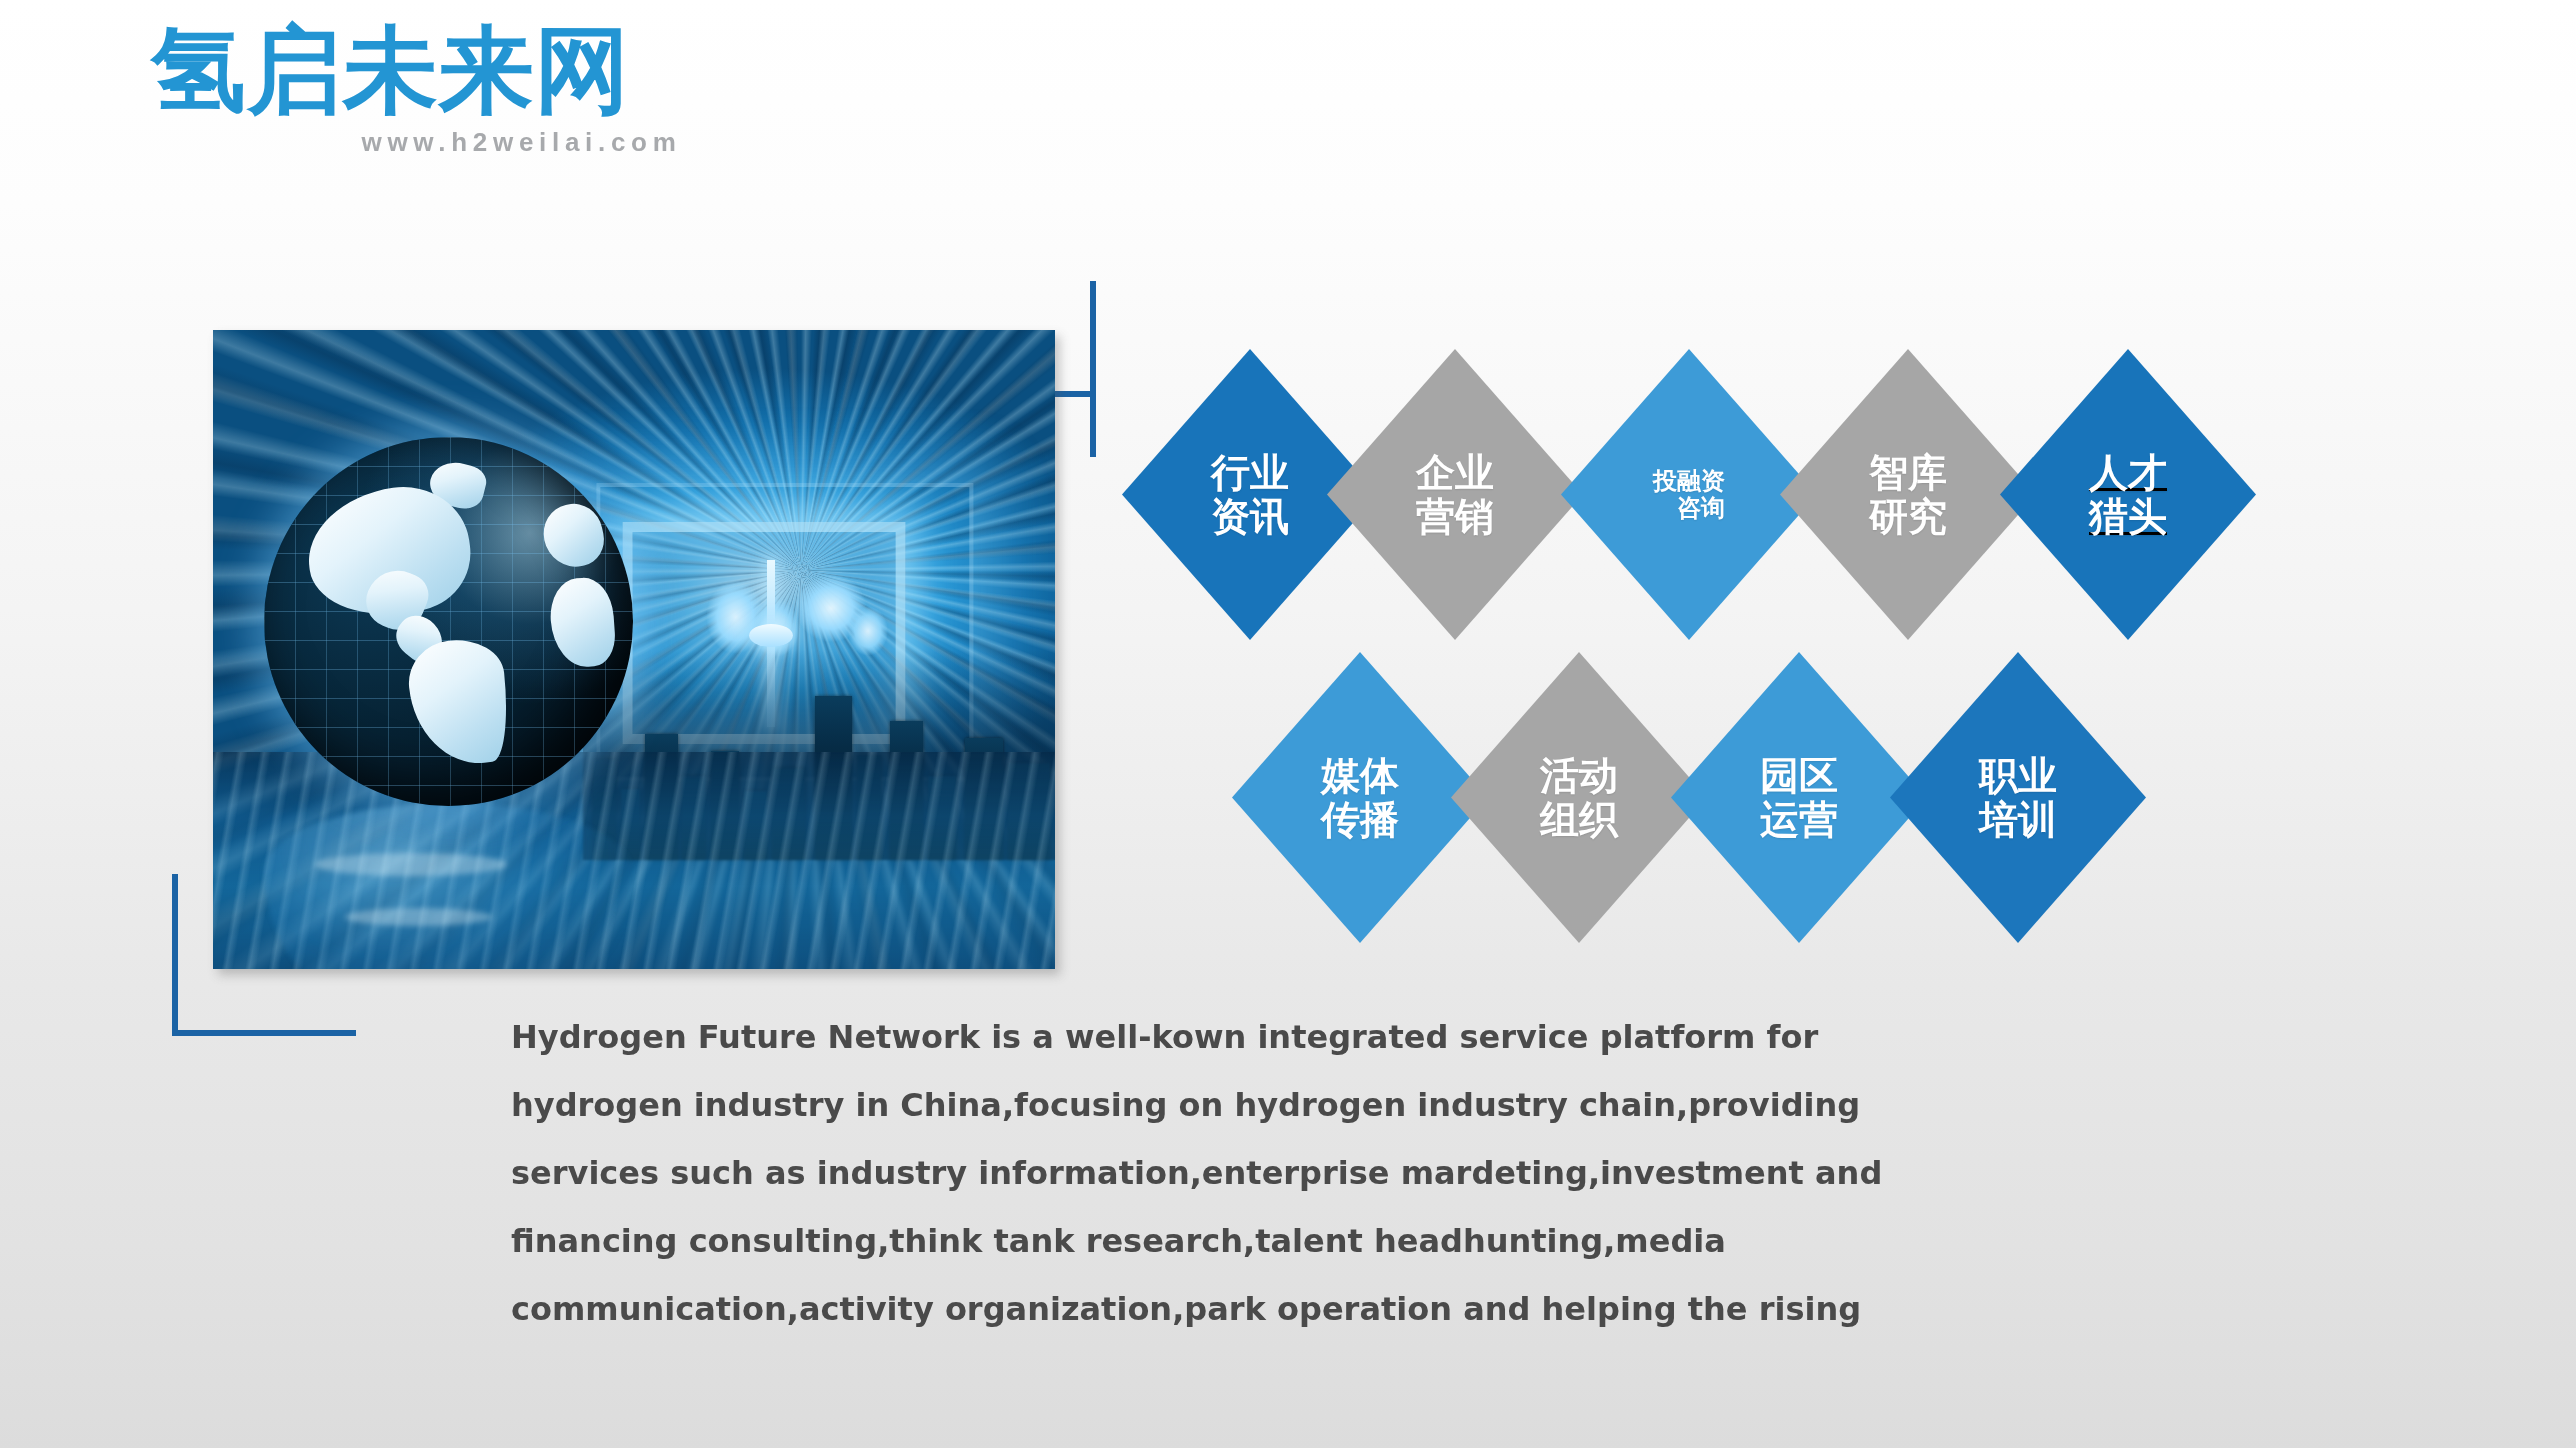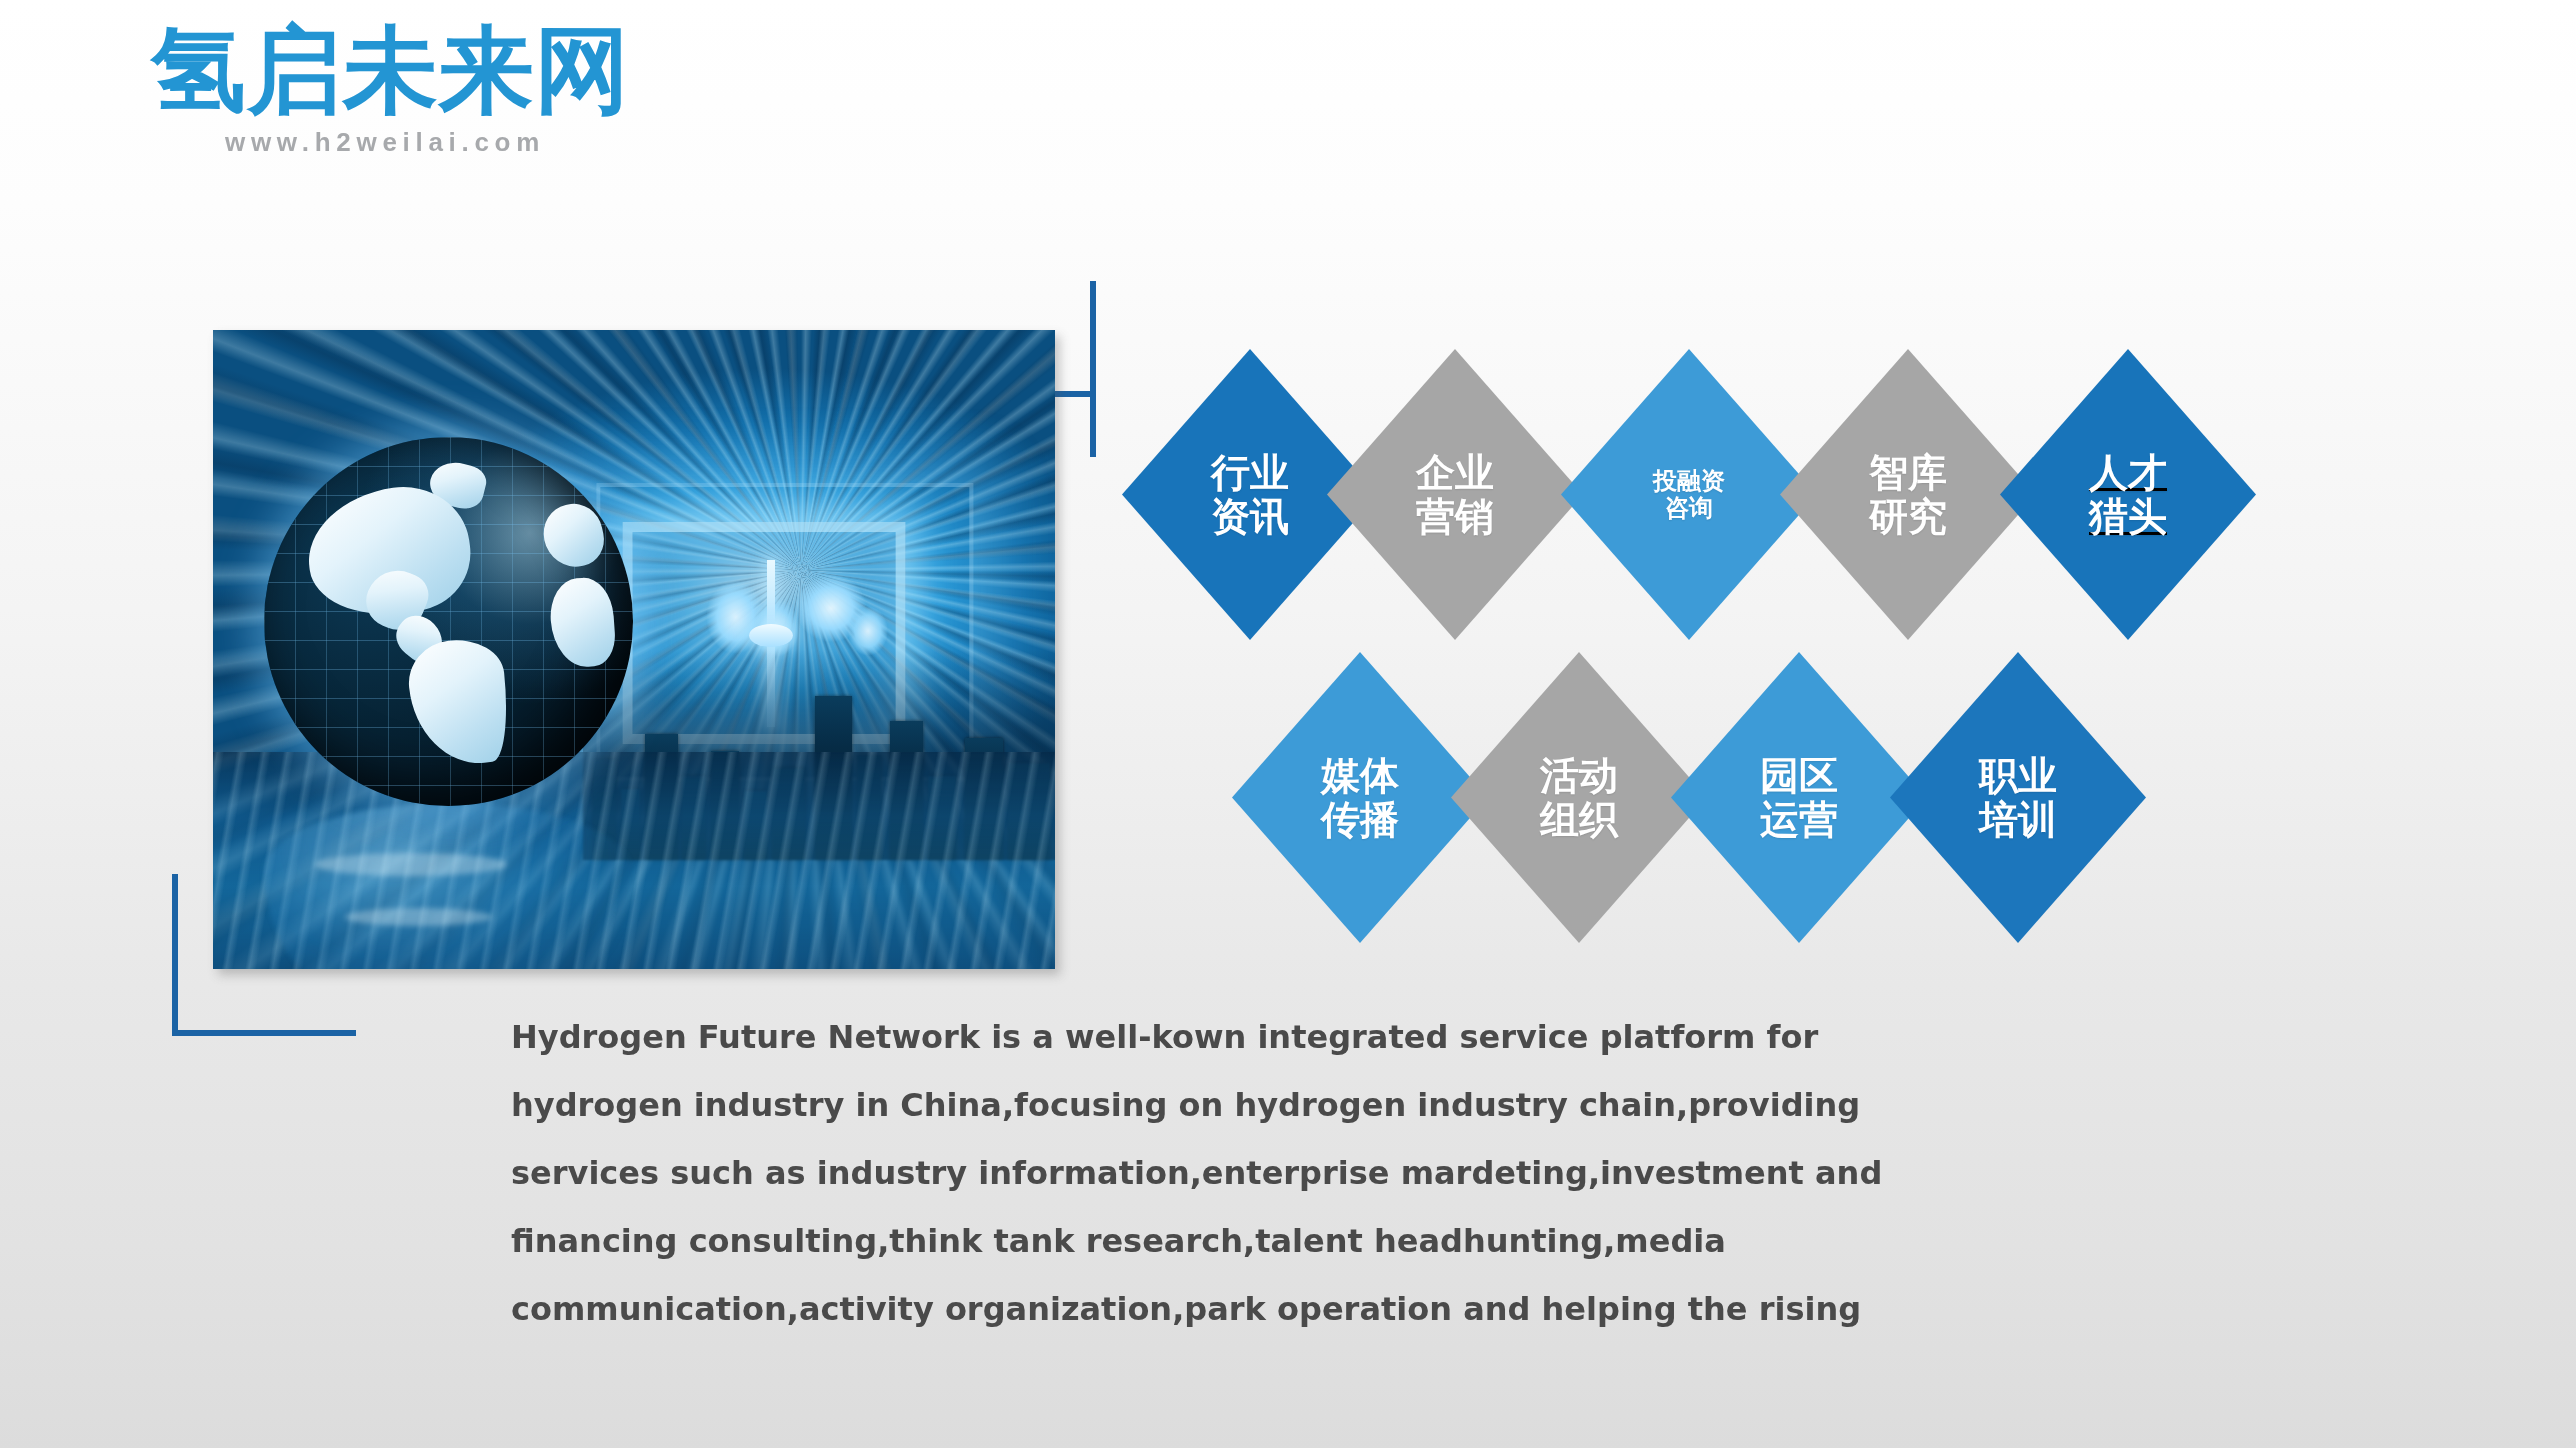--- a/index.html
+++ b/index.html
@@ -34,20 +34,21 @@
   }
   .brand-url {
     margin-top: 5.3px;
     margin-left: 74px;
     font-family: "Liberation Sans", sans-serif;
     font-size: 26px;
     font-weight: bold;
     color: #a7a9ac;
     letter-spacing: 5.7px;
     white-space: nowrap;
+    text-align: center;
   }
 
   
   .bracket { position: absolute; }
   .bracket .seg { position: absolute; background: #1b63a5; }
 
   .bracket-tr { left: 1043px; top: 281px; width: 176px; height: 176px; }
   .bracket-tr .v { left: 47px; top: 0px; width: 6.1px; height: 176px; }
   .bracket-tr .h { left: -61px; top: 110px; width: 110px; height: 6.1px; }
 
@@ -292,21 +293,21 @@
     clip-path: polygon(50% 0%, 100% 50%, 50% 100%, 0% 50%);
   }
   .diamond .dlabel {
     position: relative;
     z-index: 2;
     color: #ffffff;
     font-family: "DejaVu Sans", "Liberation Sans", sans-serif;
     font-weight: bold;
     font-size: 39px;
     line-height: 1.12;
-    text-align: center;
+    text-align: right;
     white-space: pre-line;
     text-shadow: 0 0.9px 1.8px rgba(0,0,0,0.10);
   }
   .diamond.wide3 .dlabel { font-size: 24px; }
 
   
   .blurb {
     position: absolute;
     left: 511px;
     top: 1003px;

